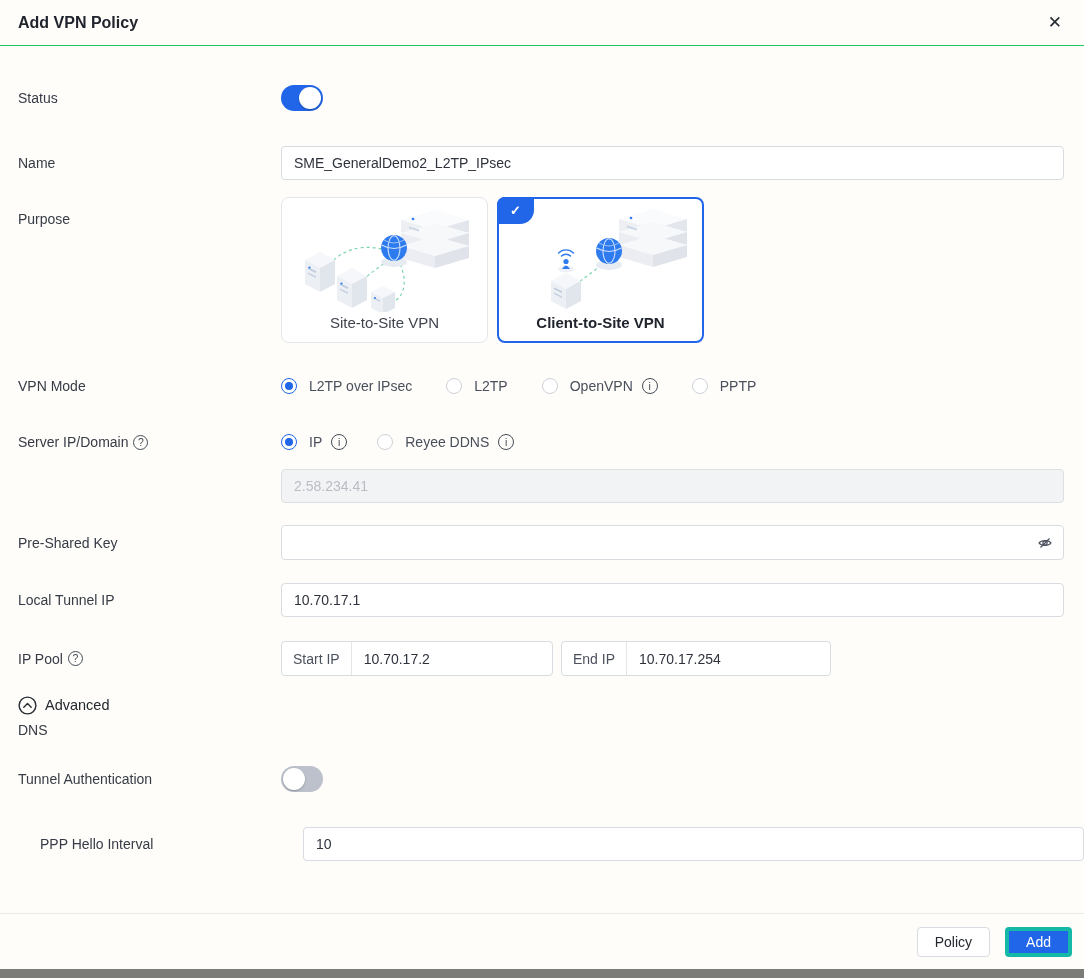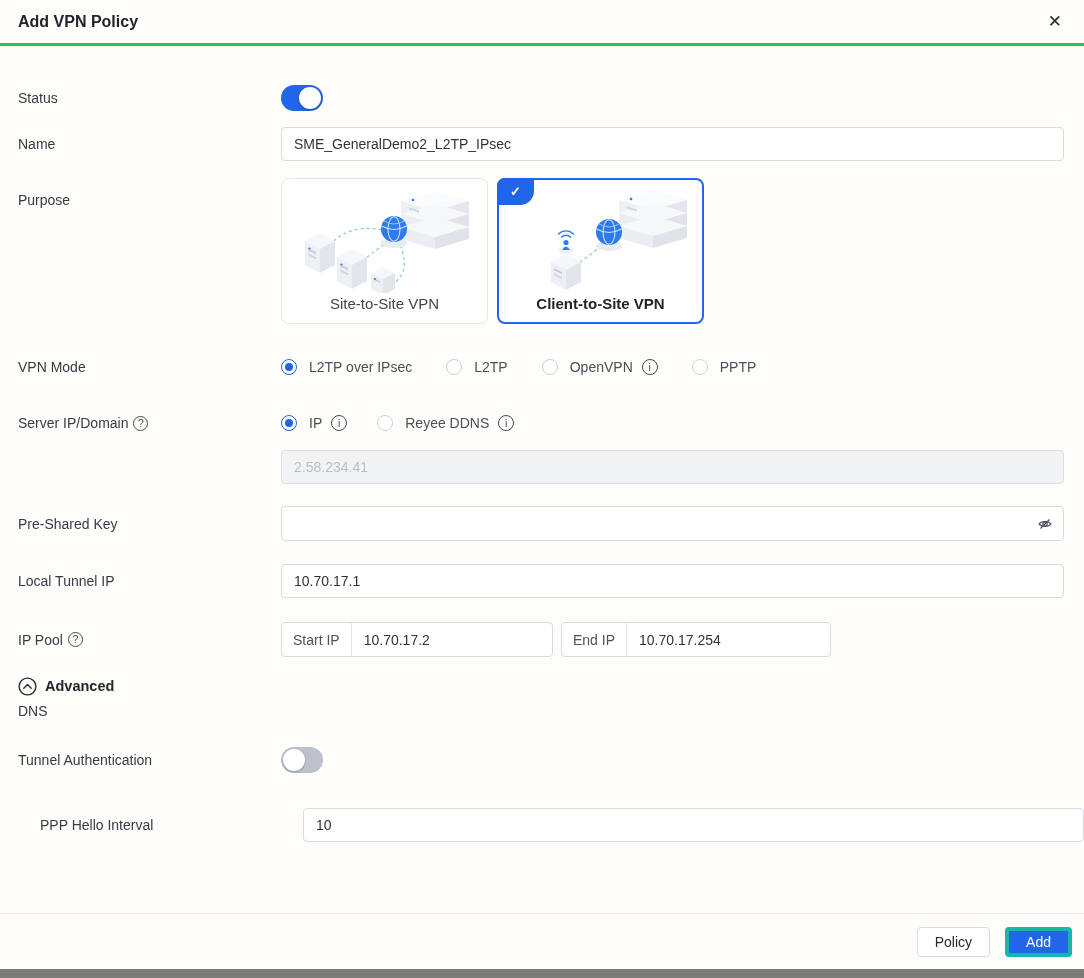--- a/index.html
+++ b/index.html
@@ -5,38 +5,38 @@
   * { box-sizing: border-box; margin: 0; padding: 0; }
   html,body { width:1084px; height:978px; }
   body {
     position: relative;
     background: #fefdf9;
     font-family: "Liberation Sans", sans-serif;
     color: #363b46;
     overflow: hidden;
   }
   
-  .header { height:46px; display:flex; align-items:center; padding:0 22px 0 18px; border-bottom:3px solid #22c55e; }
+  .header { height:46px; display:flex; align-items:center; padding:0 22px 0 18px; border-bottom:1px solid #22c55e; }
   .title { font-size:16px; font-weight:bold; color:#20242c; }
   .close { margin-left:auto; font-size:17px; color:#272b33; cursor:pointer; line-height:1; }
 
   
   .row { display:flex; align-items:center; padding-left:18px; }
   .label { width:263px; flex-shrink:0; font-size:14px; color:#363b46; display:flex; align-items:center; }
   .ctrl { width:783px; }
 
   input.text {
     width:100%; height:34px; border:1px solid #d8dbdf; border-radius:4px;
     padding:0 12px; font-size:14px; color:#2e323c; background:#fff; outline:none;
     font-family:"Liberation Sans", sans-serif;
   }
   input.text:disabled, input.text.disabled { background:#f2f3f5; color:#b9bdc4; border-color:#dddfe3; }
 
   .r-status { margin-top:39px; height:26px; }
-  .r-name   { margin-top:16px; }
+  .r-name   { margin-top:35px; }
 
   
   .r-purpose { margin-top:17px; align-items:flex-start; }
   .r-purpose .label { padding-top:14px; }
   .cards { display:flex; gap:9px; }
   .card {
     width:207px; height:146px; background:#fff; border:1px solid #e4e6ea; border-radius:8px;
     position:relative; display:flex; flex-direction:column; align-items:center; cursor:pointer;
   }
   .card .illus { flex:1; display:flex; align-items:center; justify-content:center; padding-top:8px; }
@@ -83,21 +83,21 @@
   .r-pool { margin-top:24px; }
   .pool { display:flex; gap:8px; }
   .pool-group { display:flex; align-items:stretch; height:35px; border:1px solid #d8dbdf; border-radius:4px; background:#fff; }
   .pool-group.start { width:272px; }
   .pool-group.end   { width:270px; }
   .pool-prefix { padding:0 11px; font-size:14px; color:#4b515d; border-right:1px solid #e3e5e9; display:flex; align-items:center; white-space:nowrap; }
   .pool-value  { flex:1; min-width:0; border:none; outline:none; background:transparent; padding:0 12px; font-size:14px; color:#2e323c; font-family:"Liberation Sans", sans-serif; }
 
   
   .r-adv { margin-top:19px; height:20px; display:flex; align-items:center; gap:8px; padding-left:18px;
-           font-size:14.5px; color:#23272f; cursor:pointer;font-weight:bold; }
+           font-size:14.5px; color:#23272f; cursor:pointer; }
 
   .r-dns   { margin-top:7px; }
   .r-tauth { margin-top:28px; height:26px; }
   .r-ppp   { margin-top:35px;padding-left:40px; }
 
   
   .toggle { width:42px; height:26px; border-radius:13px; position:relative; cursor:pointer; flex-shrink:0; }
   .toggle.on  { background:#2166e8; }
   .toggle.off { background:#bcc1cc; }
   .knob { position:absolute; top:2px; width:22px; height:22px; border-radius:50%; background:#fff; box-shadow:0 1px 2px rgba(0,0,0,.25); }

